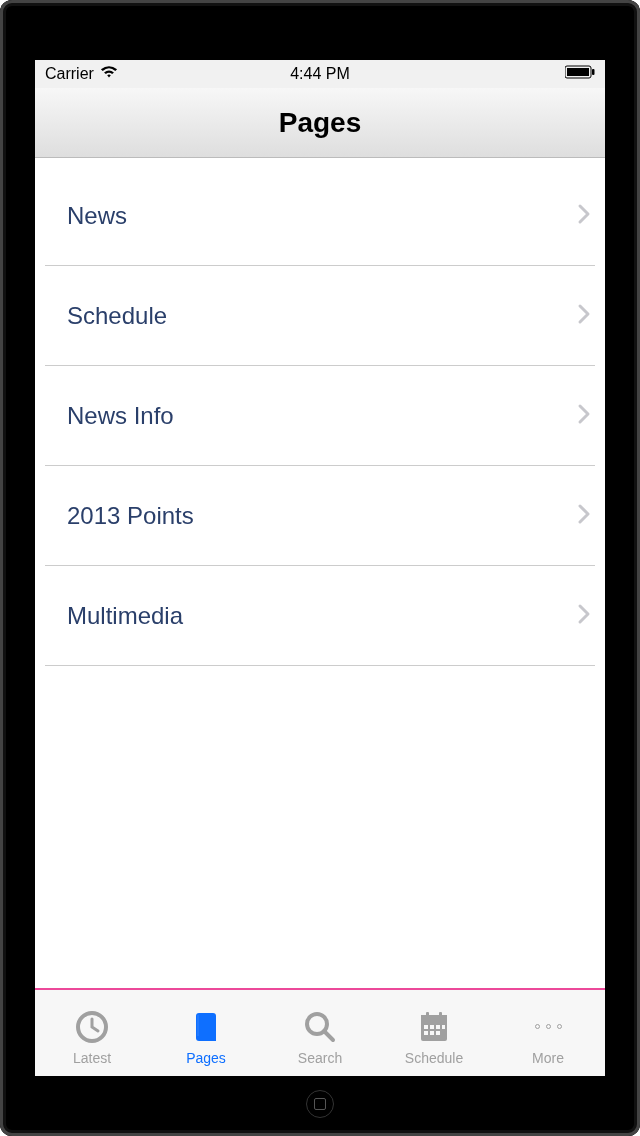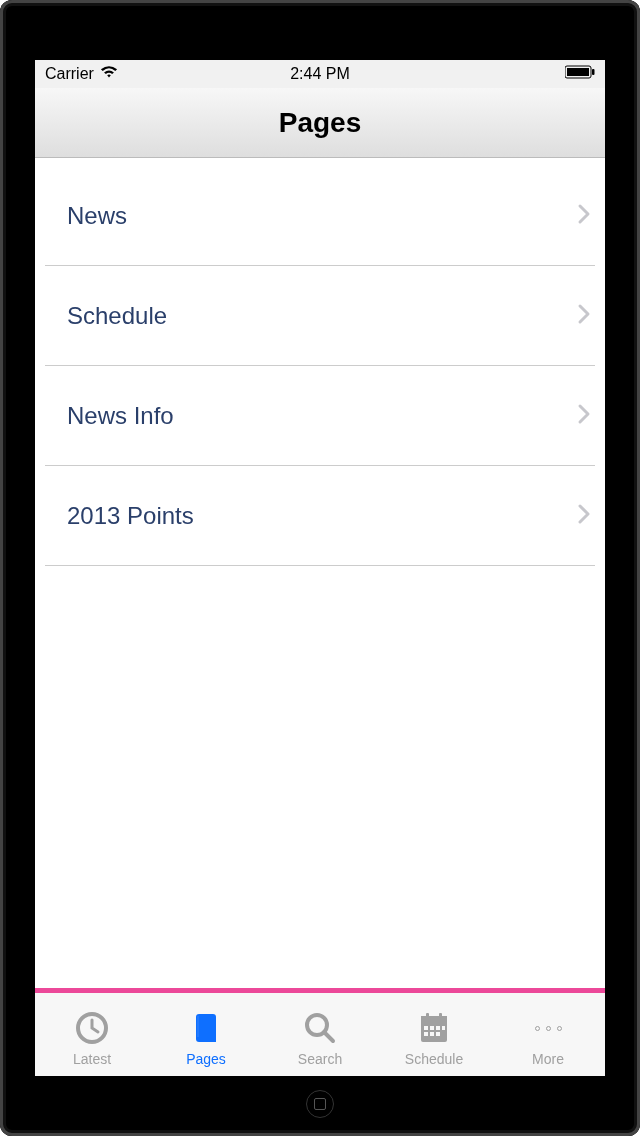--- a/index.html
+++ b/index.html
@@ -123,21 +123,21 @@
       height: 22px;
       stroke: #c7c7cc;
       stroke-width: 3;
       fill: none;
     }
 
     
     .tab-bar {
       height: 88px;
       background: #f7f7f7;
-      border-top: 5px solid #ec4899;
+      border-top: 2px solid #ec4899;
       display: flex;
       justify-content: space-around;
       align-items: center;
       padding-top: 6px;
     }
     .tab {
       display: flex;
       flex-direction: column;
       align-items: center;
       justify-content: center;
@@ -181,21 +181,21 @@
 
     <div class="status-bar">
       <div class="status-left">
         <span>Carrier</span>
         <span class="wifi-icon">
           <svg viewBox="0 0 20 14">
               <path d="M10 13 L8 10.5 Q10 9 12 10.5 Z M4.5 7.5 Q10 3 15.5 7.5 L13.5 9.2 Q10 6.2 6.5 9.2 Z M1 4 Q10 -3 19 4 L17 5.8 Q10 0 3 5.8 Z" fill="#000"></path>
             </svg>
         </span>
       </div>
-      <div class="status-center">2:44 PM</div>
+      <div class="status-center">4:44 PM</div>
       <div class="status-right">
         <span class="battery-icon">
           <svg viewBox="0 0 30 14">
               <rect x="0" y="1" width="26" height="12" rx="2" fill="none" stroke="#000" stroke-width="1"></rect>
               <rect x="2" y="3" width="22" height="8" fill="#000"></rect>
               <rect x="27" y="4" width="2.5" height="6" rx="1" fill="#000"></rect>
             </svg>
         </span>
       </div>
     </div>
@@ -218,20 +218,26 @@
             </svg></span>
         </div>
         <div class="list-item">
           <span class="label">News Info</span>
           <span class="chevron"><svg viewBox="0 0 14 22">
               <polyline points="3,3 11,11 3,19" stroke-linecap="round" stroke-linejoin="round"></polyline>
             </svg></span>
         </div>
         <div class="list-item">
           <span class="label">2013 Points</span>
+          <span class="chevron"><svg viewBox="0 0 14 22">
+              <polyline points="3,3 11,11 3,19" stroke-linecap="round" stroke-linejoin="round"></polyline>
+            </svg></span>
+        </div>
+        <div class="list-item">
+          <span class="label">Multimedia</span>
           <span class="chevron"><svg viewBox="0 0 14 22">
               <polyline points="3,3 11,11 3,19" stroke-linecap="round" stroke-linejoin="round"></polyline>
             </svg></span>
         </div>
       </div>
 
     <div class="tab-bar" id="tab-bar">
         <div class="tab">
           <div class="tab-icon" style="color: rgb(160, 160, 160);">
             <svg viewBox="0 0 36 36">

